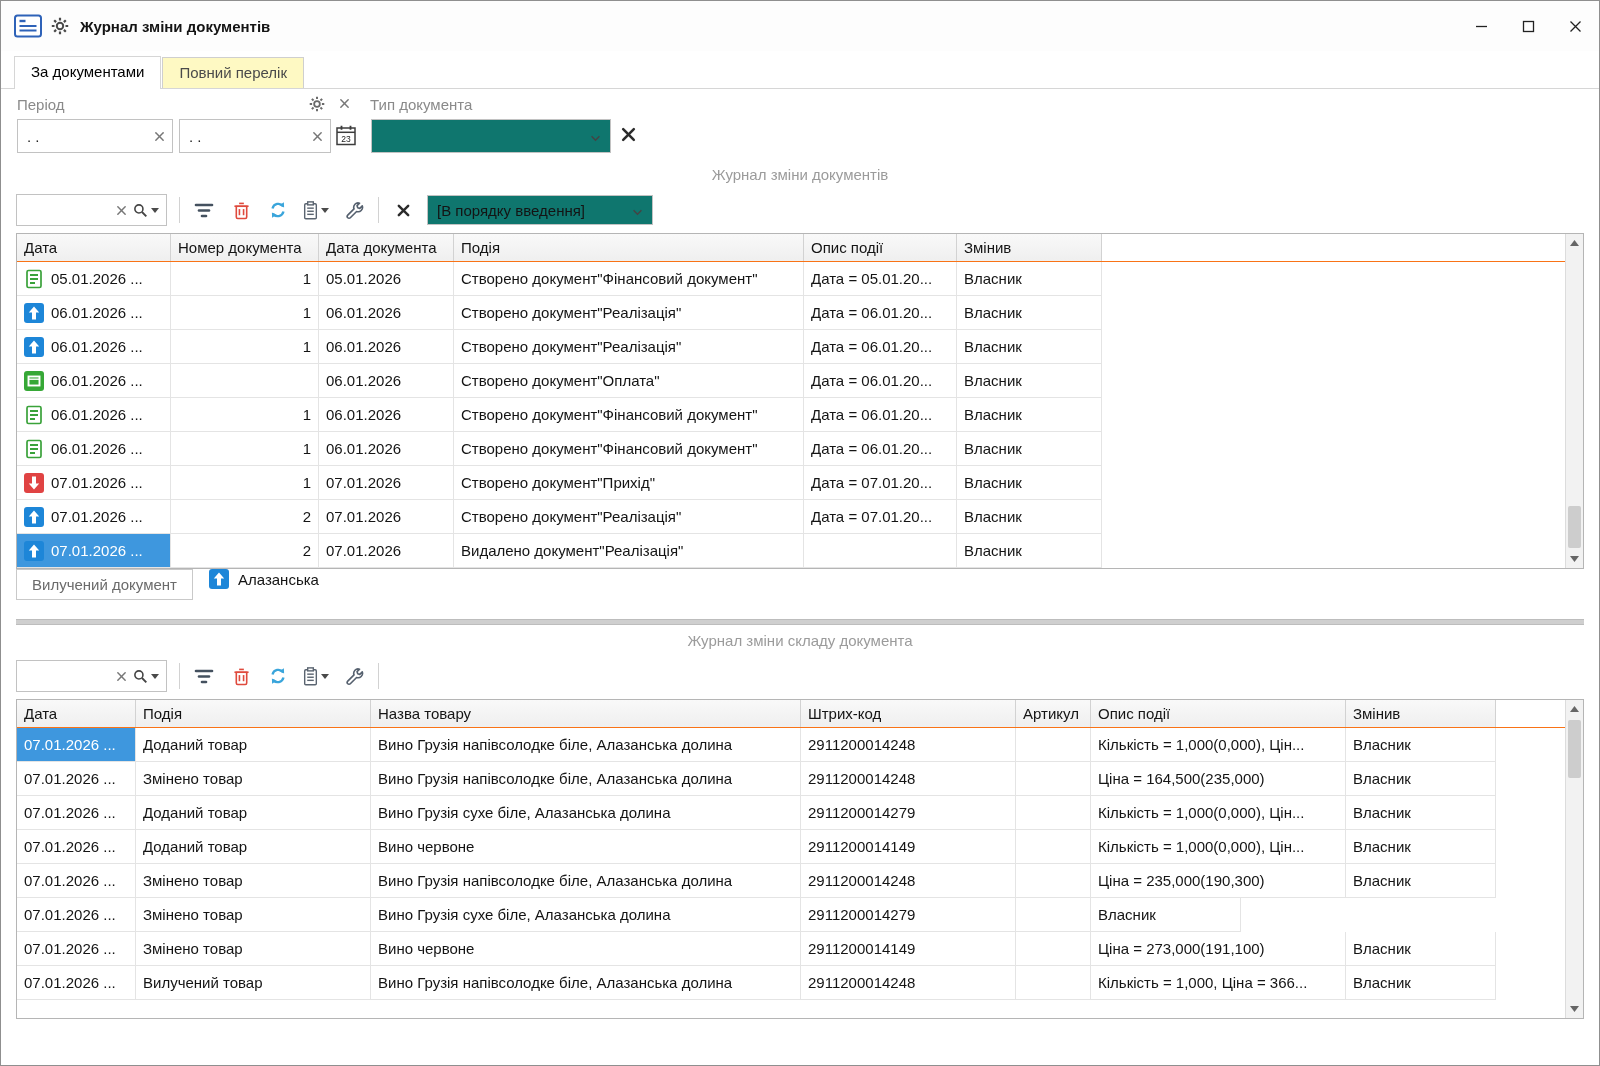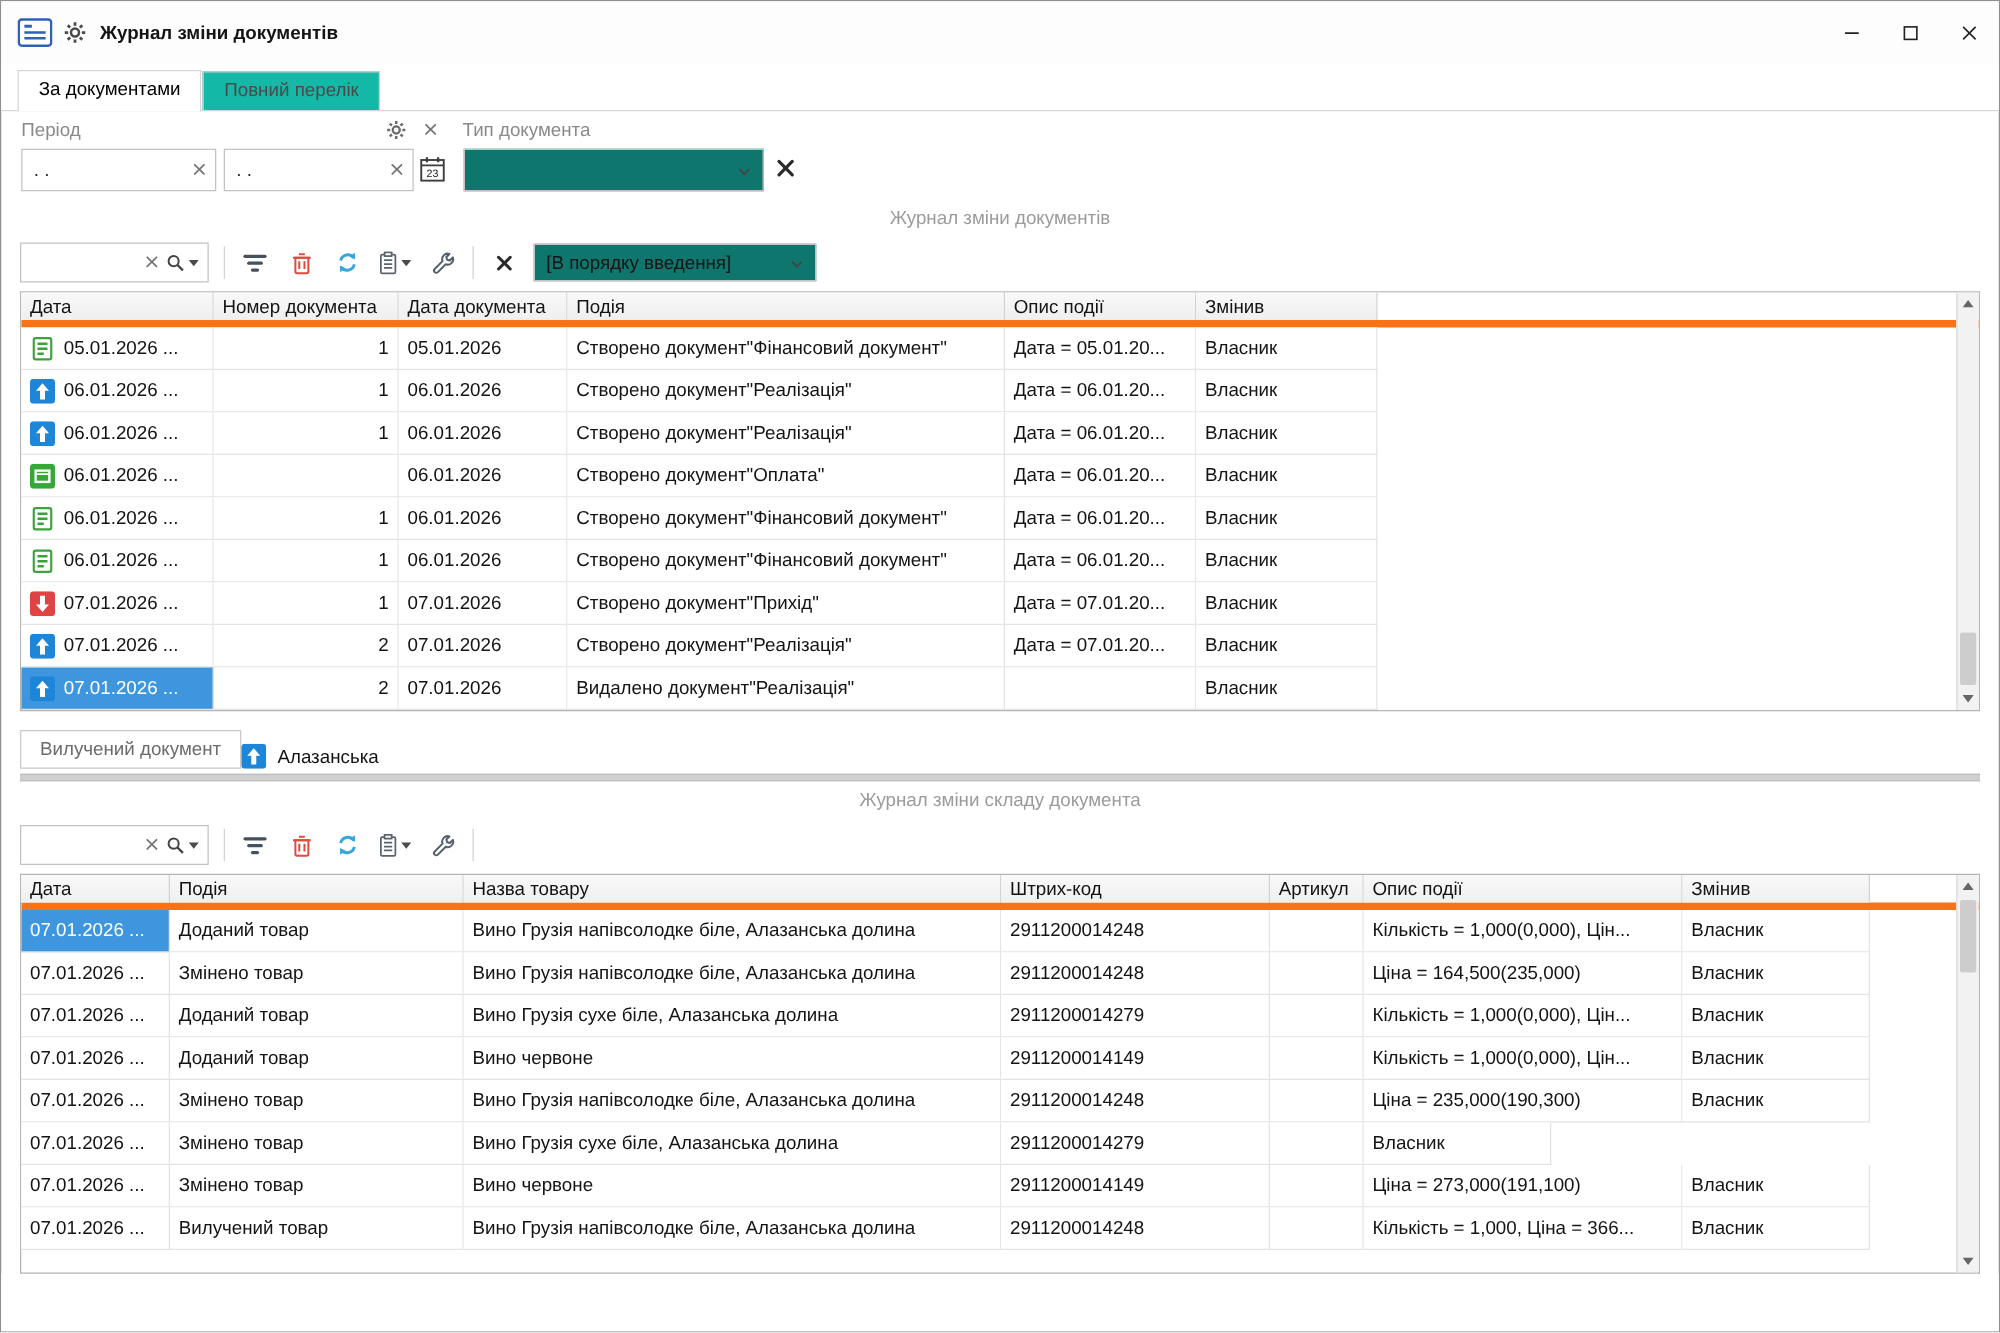--- a/index.html
+++ b/index.html
@@ -11,21 +11,21 @@
   .titlebar{flex:0 0 50px;display:flex;align-items:center;padding-left:13px;background:#fdfdfd}
   .tb-icon{display:flex;align-items:center;margin-right:9px}
   .title{font-weight:700;font-size:15px;margin-left:2px}
   .win-controls{margin-left:auto;display:flex;align-self:stretch}
   .win-btn{width:47px;display:flex;align-items:center;justify-content:center}
 
   
   .tabbar{flex:0 0 38px;display:flex;align-items:flex-end;padding-left:13px;border-bottom:1px solid #d6d6d6;background:#fff}
   .tab{padding:6px 16px 7px;border:1px solid #cfcfcf;border-bottom:none;margin-right:1px;white-space:nowrap}
   .tab.active{background:#fff;margin-bottom:-1px;padding-bottom:9px;border-color:#d6d6d6;color:#000}
-  .tab.inactive{background:#14b8a6;color:#4a4a4a}
+  .tab.inactive{background:#fef9c3;color:#4a4a4a}
 
   
   .filter-area{flex:0 0 74px;position:relative}
   .flabel{position:absolute;color:#8a8a8a}
   .lbl-period{left:16px;top:7px}
   .lbl-type{left:369px;top:7px}
   .fa-gear{position:absolute;left:308px;top:7px;display:flex}
   .fa-x{position:absolute;left:338px;top:9px;display:flex}
   .finput{position:absolute;top:30px;height:34px;border:1px solid #c2c2c2;background:#fff;display:flex;align-items:center;padding:0 7px 0 9px;gap:6px}
   .finput input{border:none;outline:none;background:transparent;flex:1;min-width:0;font:inherit;color:#222}
@@ -48,39 +48,39 @@
   .tsep{width:1px;height:26px;background:#d2d2d2}
   .ticons{display:flex;align-items:center;gap:13px}
   .tbtn{display:flex;align-items:center;justify-content:center;min-width:24px;height:26px;gap:3px}
   .caret{width:0;height:0;border-left:4px solid transparent;border-right:4px solid transparent;border-top:5px solid #4a4a4a}
   .order-combo{width:226px;height:30px}
 
   
   .grid{position:relative;margin:0 15px;border:1px solid #b5b5b5;background:#fff;overflow:hidden}
   .grid-upper{flex:0 0 336px}
   .grid-lower{flex:0 0 320px}
-  .grid-head{display:flex;height:28px;background:#fff;border-bottom:6px solid #f97316}
+  .grid-head{display:flex;height:28px;background:#fff;border-bottom:1px solid #f97316}
   .gh-cell{display:flex;align-items:center;padding:0 7px;border-right:1px solid #d2d2d2;background:linear-gradient(#f9f9f9,#efefef);overflow:hidden;white-space:nowrap}
   .gh-cell.bold{font-weight:400}
   .grid-row{display:flex;height:34px}
   .g-cell{display:flex;align-items:center;padding:0 7px;gap:7px;border-right:1px solid #e4e4e4;border-bottom:1px solid #e4e4e4;overflow:hidden;white-space:nowrap;background:#fff}
   .g-cell.num{justify-content:flex-end}
   .g-cell.sel{background:var(--selection,#3e97de);color:#fff}
   .ricon{display:flex;flex:0 0 auto}
 
   
   .vsb{position:absolute;top:0;right:0;bottom:0;width:18px;background:#f2f2f2;border-left:1px solid #dcdcdc;display:flex;flex-direction:column}
   .vsb .arr{flex:0 0 18px;display:flex;align-items:center;justify-content:center}
   .vsb .track{flex:1;position:relative}
   .vsb .thumb{position:absolute;left:2px;right:2px;background:#cdcdcd;border-radius:2px}
   .grid-upper .thumb{bottom:2px;height:42px}
   .grid-lower .thumb{top:2px;height:58px}
 
   
-  .footer-row{flex:0 0 46px;display:flex;align-items:flex-end;padding:0 15px;}
+  .footer-row{flex:0 0 46px;display:flex;align-items:flex-start;padding:0 15px;gap:16px}
   .status-chip{border:1px solid #c9c9c9;color:#6b6b6b;padding:6px 15px;background:#fff}
   .doc-type{display:flex;align-items:center;gap:9px}
 
   .splitter{flex:0 0 6px;margin:4px 15px;background:#cfcfcf;border-top:1px solid #bdbdbd;border-bottom:1px solid #bdbdbd}
   .bottom-fill{flex:1;background:#fff}
 </style>
 </head>
 <body>
 
 <div class="window">

